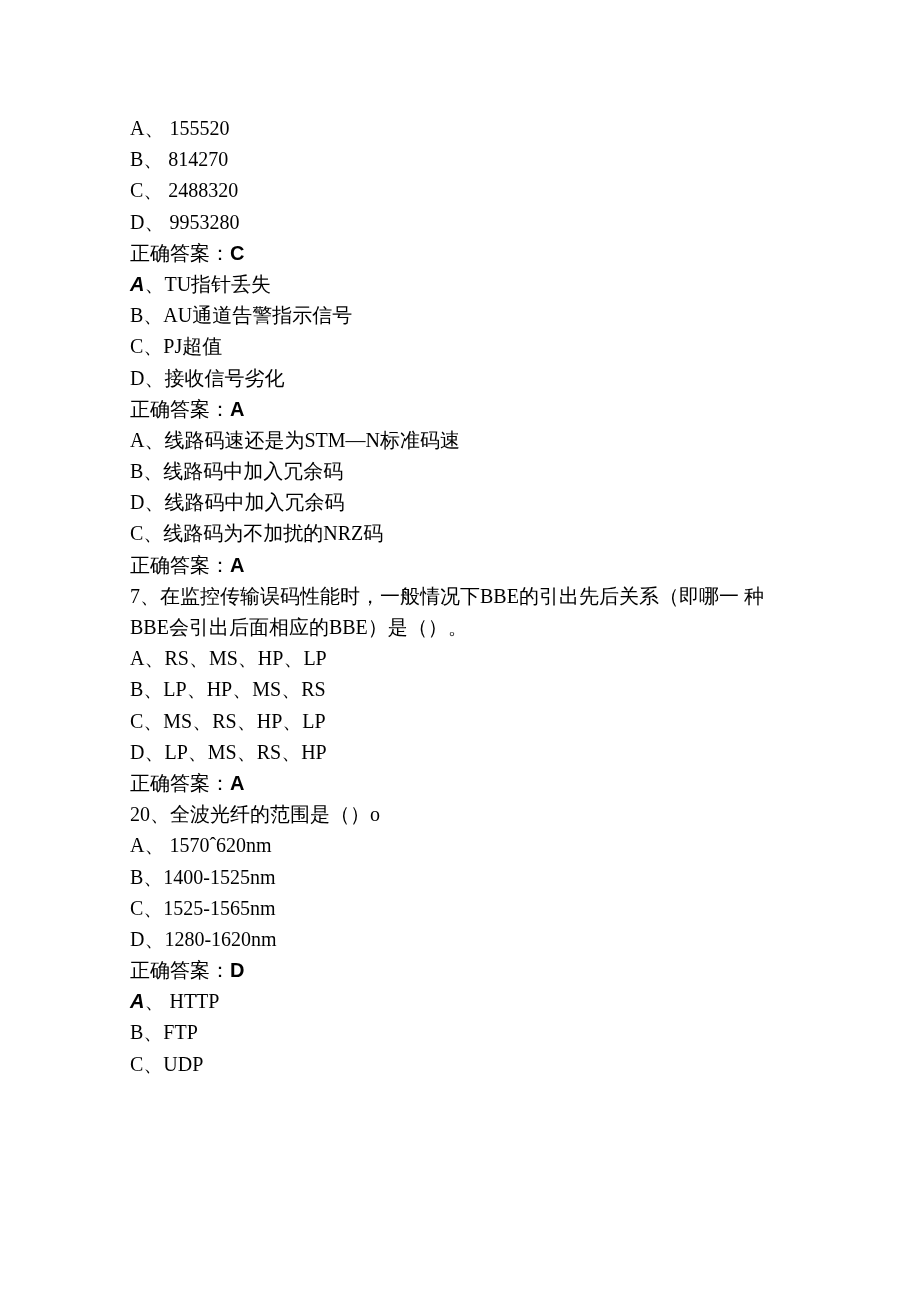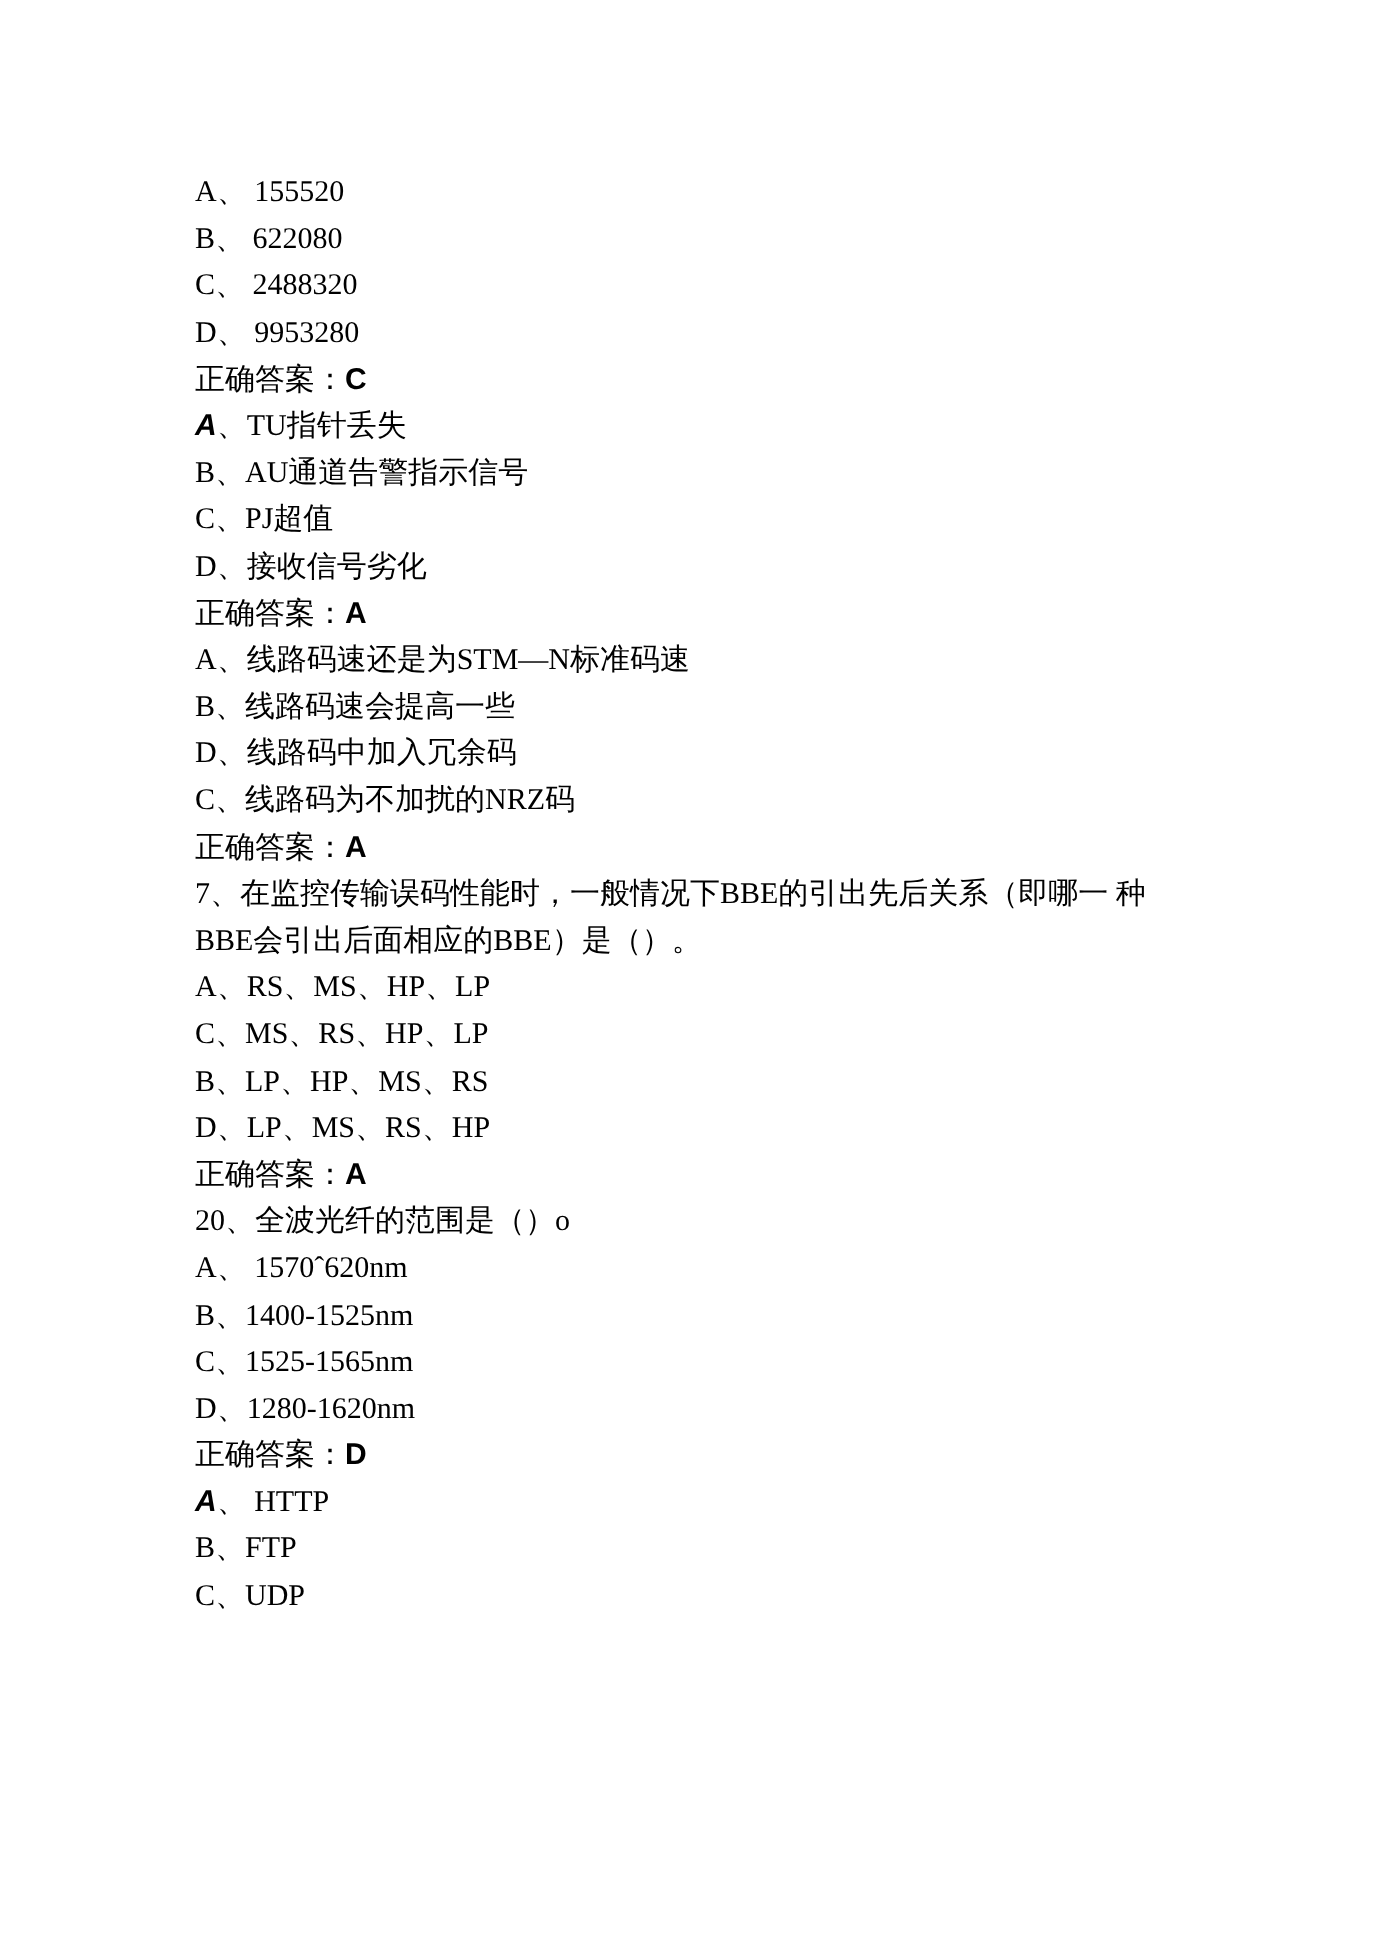--- a/index.html
+++ b/index.html
@@ -30,42 +30,42 @@
     font-weight: bold;
     font-style: italic;
   }
 </style>
 </head>
 <body>
 
 <div class="page">
 
   <div class="line"><span>A、 155520</span></div>
-  <div class="line"><span>B、 622080</span></div>
+  <div class="line"><span>B、 814270</span></div>
   <div class="line"><span>C、 2488320</span></div>
   <div class="line"><span>D、 9953280</span></div>
   <div class="line"><span>正确答案：</span><span class="bold">C</span></div>
 
   <div class="line"><span class="bold-italic">A</span><span>、TU指针丢失</span></div>
   <div class="line"><span>B、AU通道告警指示信号</span></div>
   <div class="line"><span>C、PJ超值</span></div>
   <div class="line"><span>D、接收信号劣化</span></div>
   <div class="line"><span>正确答案：</span><span class="bold">A</span></div>
 
   <div class="line"><span>A、线路码速还是为STM—N标准码速</span></div>
-  <div class="line"><span>B、线路码速会提高一些</span></div>
+  <div class="line"><span>B、线路码中加入冗余码</span></div>
   <div class="line"><span>D、线路码中加入冗余码</span></div>
   <div class="line"><span>C、线路码为不加扰的NRZ码</span></div>
   <div class="line"><span>正确答案：</span><span class="bold">A</span></div>
 
   <div class="line"><span>7、在监控传输误码性能时，一般情况下BBE的引出先后关系（即哪一 种</span></div>
   <div class="line"><span>BBE会引出后面相应的BBE）是（）。</span></div>
   <div class="line"><span>A、RS、MS、HP、LP</span></div>
+  <div class="line"><span>B、LP、HP、MS、RS</span></div>
   <div class="line"><span>C、MS、RS、HP、LP</span></div>
-  <div class="line"><span>B、LP、HP、MS、RS</span></div>
   <div class="line"><span>D、LP、MS、RS、HP</span></div>
   <div class="line"><span>正确答案：</span><span class="bold">A</span></div>
 
   <div class="line"><span>20、全波光纤的范围是（）o</span></div>
   <div class="line"><span>A、 1570ˆ620nm</span></div>
   <div class="line"><span>B、1400-1525nm</span></div>
   <div class="line"><span>C、1525-1565nm</span></div>
   <div class="line"><span>D、1280-1620nm</span></div>
   <div class="line"><span>正确答案：</span><span class="bold">D</span></div>
 

